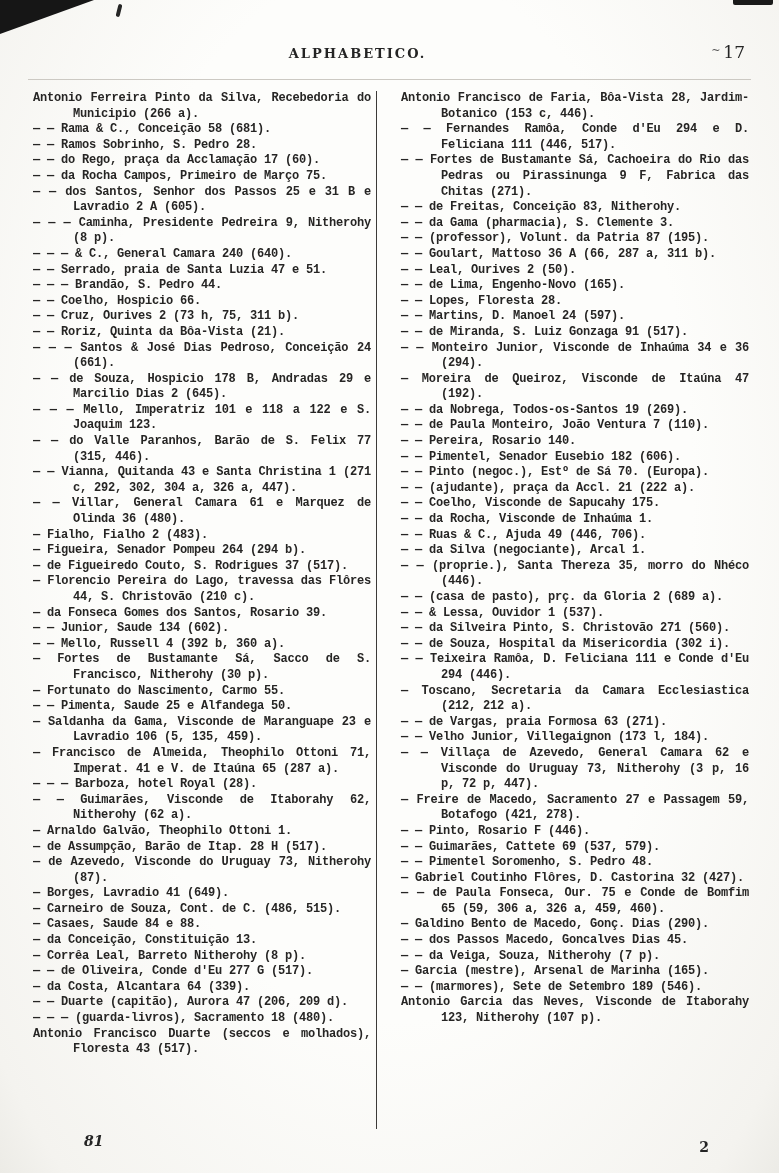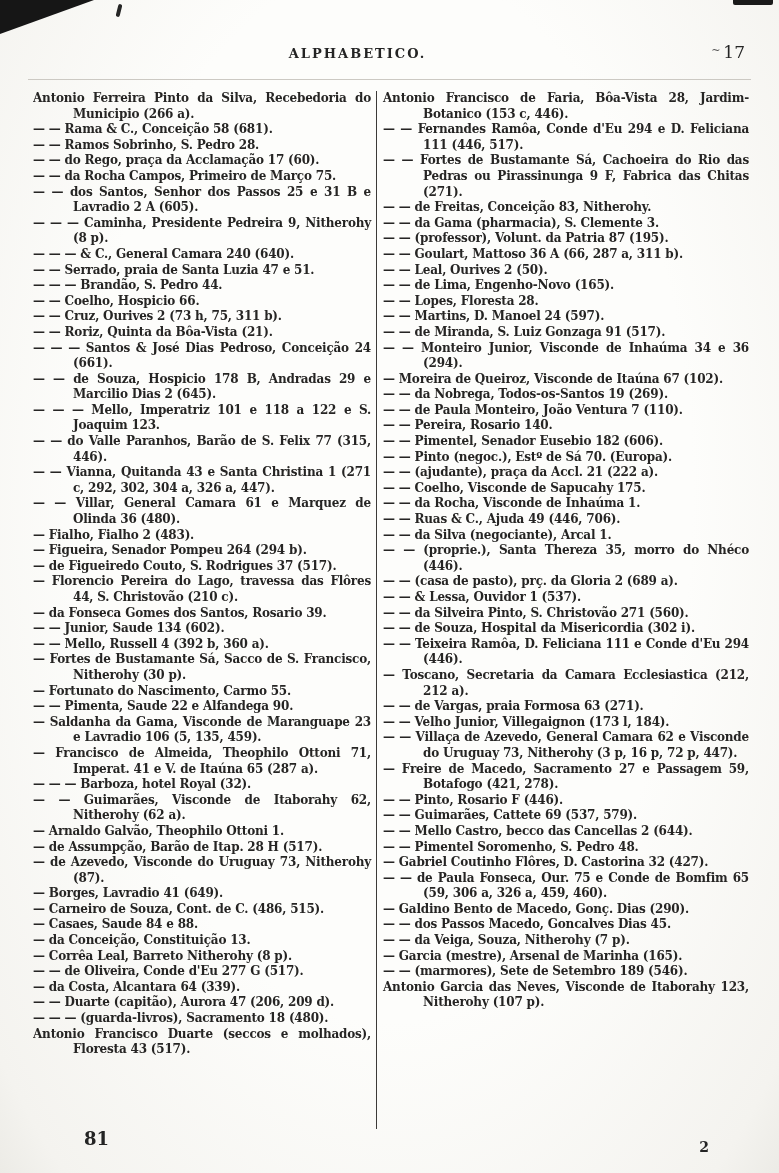--- a/index.html
+++ b/index.html
@@ -47,39 +47,40 @@
   }
   .pn-prefix { font-size: 11px; color: #555; vertical-align: 4px; margin-right: 3px; }
   .header-rule {
     position: absolute; top: 79px; left: 28px; right: 28px;
     height: 1px; background: #ccc9c3;
   }
   
   .content {
     position: absolute; top: 91px; left: 33px; right: 30px; bottom: 44px;
     display: flex;
+    font-family: Liberation Mono, monospace;
   }
   .col { overflow: hidden; }
   .col-left  { width: 338px; padding-right: 5px; }
-  .col-right { flex: 1; border-left: 1px solid #3c3a38; padding-left: 6px; }
+  .col-right { flex: 1; border-left: 1px solid #3c3a38; padding-left: 24px; }
   .entry {
     margin: 0;
     font-size: 12px;
     line-height: 15.6px;
     font-weight: 700;
     letter-spacing: -0.2px;
     text-align: justify;
     padding-left: 40px;
     text-indent: -40px;
     color: #262524;
   }
   
   .footer-left {
     position: absolute; left: 84px; bottom: 24px;
-    font-size: 18px; font-weight: 700;
+    font-size: 14px; font-weight: 700; font-style: italic;
   }
   .footer-right {
     position: absolute; right: 70px; bottom: 18px;
     font-size: 14px; font-weight: 700;
   }
 </style>
 </head>
 <body>
 
 <div class="page">
@@ -120,24 +121,24 @@
         <p class="entry">— — Villar, General Camara 61 e Marquez de Olinda 36 (480).</p>
         <p class="entry">— Fialho, Fialho 2 (483).</p>
         <p class="entry">— Figueira, Senador Pompeu 264 (294 b).</p>
         <p class="entry">— de Figueiredo Couto, S. Rodrigues 37 (517).</p>
         <p class="entry">— Florencio Pereira do Lago, travessa das Flôres 44, S. Christovão (210 c).</p>
         <p class="entry">— da Fonseca Gomes dos Santos, Rosario 39.</p>
         <p class="entry">— — Junior, Saude 134 (602).</p>
         <p class="entry">— — Mello, Russell 4 (392 b, 360 a).</p>
         <p class="entry">— Fortes de Bustamante Sá, Sacco de S. Francisco, Nitherohy (30 p).</p>
         <p class="entry">— Fortunato do Nascimento, Carmo 55.</p>
-        <p class="entry">— — Pimenta, Saude 22 e Alfandega 90.</p>
+        <p class="entry">— — Pimenta, Saude 25 e Alfandega 50.</p>
         <p class="entry">— Saldanha da Gama, Visconde de Maranguape 23 e Lavradio 106 (5, 135, 459).</p>
         <p class="entry">— Francisco de Almeida, Theophilo Ottoni 71, Imperat. 41 e V. de Itaúna 65 (287 a).</p>
-        <p class="entry">— — — Barboza, hotel Royal (32).</p>
+        <p class="entry">— — — Barboza, hotel Royal (28).</p>
         <p class="entry">— — Guimarães, Visconde de Itaborahy 62, Nitherohy (62 a).</p>
         <p class="entry">— Arnaldo Galvão, Theophilo Ottoni 1.</p>
         <p class="entry">— de Assumpção, Barão de Itap. 28 H (517).</p>
         <p class="entry">— de Azevedo, Visconde do Uruguay 73, Nitherohy (87).</p>
         <p class="entry">— Borges, Lavradio 41 (649).</p>
         <p class="entry">— Carneiro de Souza, Cont. de C. (486, 515).</p>
         <p class="entry">— Casaes, Saude 84 e 88.</p>
         <p class="entry">— da Conceição, Constituição 13.</p>
         <p class="entry">— Corrêa Leal, Barreto Nitherohy (8 p).</p>
         <p class="entry">— — de Oliveira, Conde d'Eu 277 G (517).</p>
@@ -153,21 +154,21 @@
         <p class="entry">— — de Freitas, Conceição 83, Nitherohy.</p>
         <p class="entry">— — da Gama (pharmacia), S. Clemente 3.</p>
         <p class="entry">— — (professor), Volunt. da Patria 87 (195).</p>
         <p class="entry">— — Goulart, Mattoso 36 A (66, 287 a, 311 b).</p>
         <p class="entry">— — Leal, Ourives 2 (50).</p>
         <p class="entry">— — de Lima, Engenho-Novo (165).</p>
         <p class="entry">— — Lopes, Floresta 28.</p>
         <p class="entry">— — Martins, D. Manoel 24 (597).</p>
         <p class="entry">— — de Miranda, S. Luiz Gonzaga 91 (517).</p>
         <p class="entry">— — Monteiro Junior, Visconde de Inhaúma 34 e 36 (294).</p>
-        <p class="entry">— Moreira de Queiroz, Visconde de Itaúna 67 (102).</p>
+        <p class="entry">— Moreira de Queiroz, Visconde de Itaúna 47 (192).</p>
         <p class="entry">— — da Nobrega, Todos-os-Santos 19 (269).</p>
         <p class="entry">— — de Paula Monteiro, João Ventura 7 (110).</p>
         <p class="entry">— — Pereira, Rosario 140.</p>
         <p class="entry">— — Pimentel, Senador Eusebio 182 (606).</p>
         <p class="entry">— — Pinto (negoc.), Estº de Sá 70. (Europa).</p>
         <p class="entry">— — (ajudante), praça da Accl. 21 (222 a).</p>
         <p class="entry">— — Coelho, Visconde de Sapucahy 175.</p>
         <p class="entry">— — da Rocha, Visconde de Inhaúma 1.</p>
         <p class="entry">— — Ruas &amp; C., Ajuda 49 (446, 706).</p>
         <p class="entry">— — da Silva (negociante), Arcal 1.</p>
@@ -177,21 +178,20 @@
         <p class="entry">— — da Silveira Pinto, S. Christovão 271 (560).</p>
         <p class="entry">— — de Souza, Hospital da Misericordia (302 i).</p>
         <p class="entry">— — Teixeira Ramôa, D. Feliciana 111 e Conde d'Eu 294 (446).</p>
         <p class="entry">— Toscano, Secretaria da Camara Ecclesiastica (212, 212 a).</p>
         <p class="entry">— — de Vargas, praia Formosa 63 (271).</p>
         <p class="entry">— — Velho Junior, Villegaignon (173 l, 184).</p>
         <p class="entry">— — Villaça de Azevedo, General Camara 62 e Visconde do Uruguay 73, Nitherohy (3 p, 16 p, 72 p, 447).</p>
         <p class="entry">— Freire de Macedo, Sacramento 27 e Passagem 59, Botafogo (421, 278).</p>
         <p class="entry">— — Pinto, Rosario F (446).</p>
         <p class="entry">— — Guimarães, Cattete 69 (537, 579).</p>
-        <p class="entry">— — Mello Castro, becco das Cancellas 2 (644).</p>
         <p class="entry">— — Pimentel Soromenho, S. Pedro 48.</p>
         <p class="entry">— Gabriel Coutinho Flôres, D. Castorina 32 (427).</p>
         <p class="entry">— — de Paula Fonseca, Our. 75 e Conde de Bomfim 65 (59, 306 a, 326 a, 459, 460).</p>
         <p class="entry">— Galdino Bento de Macedo, Gonç. Dias (290).</p>
         <p class="entry">— — dos Passos Macedo, Goncalves Dias 45.</p>
         <p class="entry">— — da Veiga, Souza, Nitherohy (7 p).</p>
         <p class="entry">— Garcia (mestre), Arsenal de Marinha (165).</p>
         <p class="entry">— — (marmores), Sete de Setembro 189 (546).</p>
         <p class="entry">Antonio Garcia das Neves, Visconde de Itaborahy 123, Nitherohy (107 p).</p>
       </div>

